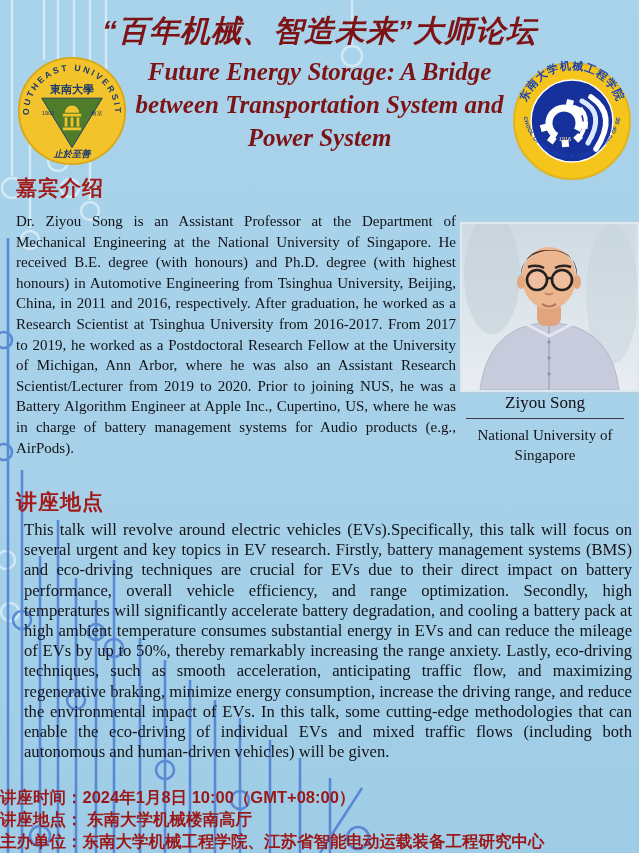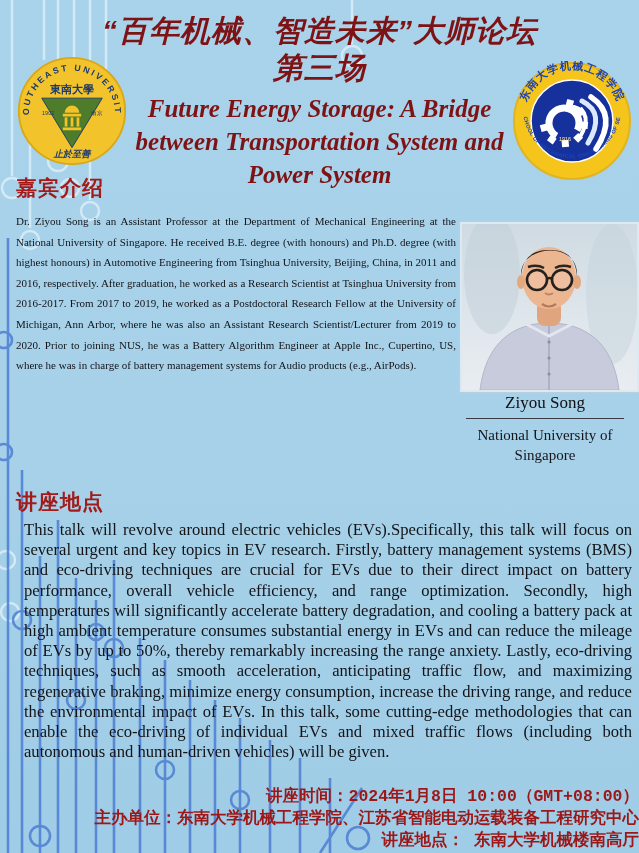--- a/index.html
+++ b/index.html
@@ -40,21 +40,21 @@
   .section-heading{
     font-family:"Liberation Sans", sans-serif;
     font-weight:700;color:#a31a1a;
     font-size:21px;line-height:30px;letter-spacing:1px;
   }
   .heading-guest{left:16px;top:173px;}
   .heading-abstract{left:16px;top:487px;}
 
   .bio{
     left:16px;top:211px;width:440px;
-    font-size:11px;line-height:20.6px;
+    font-size:15px;line-height:20.6px;
     color:#131318;text-align:justify;
   }
   .abstract{
     left:24px;top:520px;width:608px;
     font-size:16.6px;line-height:20.2px;
     color:#131318;text-align:justify;
   }
 
   
   .photo-frame{
@@ -73,25 +73,24 @@
   .caption .divider{
     width:158px;height:1px;background:#3a3a44;
     margin:5px auto 6px auto;
   }
   .caption .affil{
     font-size:15px;line-height:20px;color:#15151a;
   }
 
   
   .footer{
-    left:0;right:0;top:786px;text-align:right;
+    left:0;right:0;top:786px;text-align:left;
     color:#9c1717;
-    font-family:Liberation Mono, monospace;
+    font-family:Liberation Sans, sans-serif;
     font-weight:600;
-    padding-left:21px;
   }
   .footer .line{font-size:16.5px;line-height:22px;}
 </style>
 </head>
 <body>
 
 <div class="poster">
 
   <svg class="circuit" viewBox="0 0 639 853" xmlns="http://www.w3.org/2000/svg" aria-hidden="true">
     <g stroke="#d6ecf7" stroke-width="2.4" fill="none" opacity="0.95">
@@ -198,21 +197,20 @@
         <path d="M62,46 Q82,52 68,76" stroke-width="4"></path>
         <path d="M70,40 Q94,52 76,82" stroke-width="5" stroke="#dce8ff"></path>
         <path d="M79,36 Q106,54 84,88" stroke-width="5.5"></path>
       </g>
       <text x="53" y="80" text-anchor="middle" font-family="Liberation Sans, sans-serif" font-size="5.5" fill="#ffe9a8">1916</text>
     </svg>
   </div>
 
   <div class="layer title-block">
     <div class="title-cn">“百年机械、智造未来”大师论坛</div>
-    <div class="title-cn">第三场</div>
     <div class="title-en">Future Energy Storage: A Bridge between Transportation System and Power System</div>
   </div>
 
   <div class="layer section-heading heading-guest">嘉宾介绍</div>
   <div class="layer bio">Dr. Ziyou Song is an Assistant Professor at the Department of Mechanical Engineering at the National University of Singapore. He received B.E. degree (with honours) and Ph.D. degree (with highest honours) in Automotive Engineering from Tsinghua University, Beijing, China, in 2011 and 2016, respectively. After graduation, he worked as a Research Scientist at Tsinghua University from 2016-2017. From 2017 to 2019, he worked as a Postdoctoral Research Fellow at the University of Michigan, Ann Arbor, where he was also an Assistant Research Scientist/Lecturer from 2019 to 2020. Prior to joining NUS, he was a Battery Algorithm Engineer at Apple Inc., Cupertino, US, where he was in charge of battery management systems for Audio products (e.g., AirPods).</div>
 
   <div class="layer photo-frame">
     <svg viewBox="0 0 175 166" width="175" height="166" xmlns="http://www.w3.org/2000/svg">
       <defs>
         <linearGradient id="photoBg" x1="0" y1="0" x2="0" y2="1">
@@ -251,17 +249,17 @@
     <div class="name">Ziyou Song</div>
     <div class="divider"></div>
     <div class="affil">National University of Singapore</div>
   </div>
 
   <div class="layer section-heading heading-abstract">讲座地点</div>
   <div class="layer abstract">This talk will revolve around electric vehicles (EVs).Specifically, this talk will focus on several urgent and key topics in EV research. Firstly, battery management systems (BMS) and eco-driving techniques are crucial for EVs due to their direct impact on battery performance, overall vehicle efficiency, and range optimization. Secondly, high temperatures will significantly accelerate battery degradation, and cooling a battery pack at high ambient temperature consumes substantial energy in EVs and can reduce the mileage of EVs by up to 50%, thereby remarkably increasing the range anxiety. Lastly, eco-driving techniques, such as smooth acceleration, anticipating traffic flow, and maximizing regenerative braking, minimize energy consumption, increase the driving range, and reduce the environmental impact of EVs. In this talk, some cutting-edge methodologies that can enable the eco-driving of individual EVs and mixed traffic flows (including both autonomous and human-driven vehicles) will be given.</div>
 
   <div class="layer footer">
     <div class="line">讲座时间：2024年1月8日 10:00（GMT+08:00）</div>
+    <div class="line">讲座地点： 东南大学机械楼南高厅</div>
     <div class="line">主办单位：东南大学机械工程学院、江苏省智能电动运载装备工程研究中心</div>
-    <div class="line">讲座地点： 东南大学机械楼南高厅</div>
   </div>
 
 </div>
 
 </body></html>

